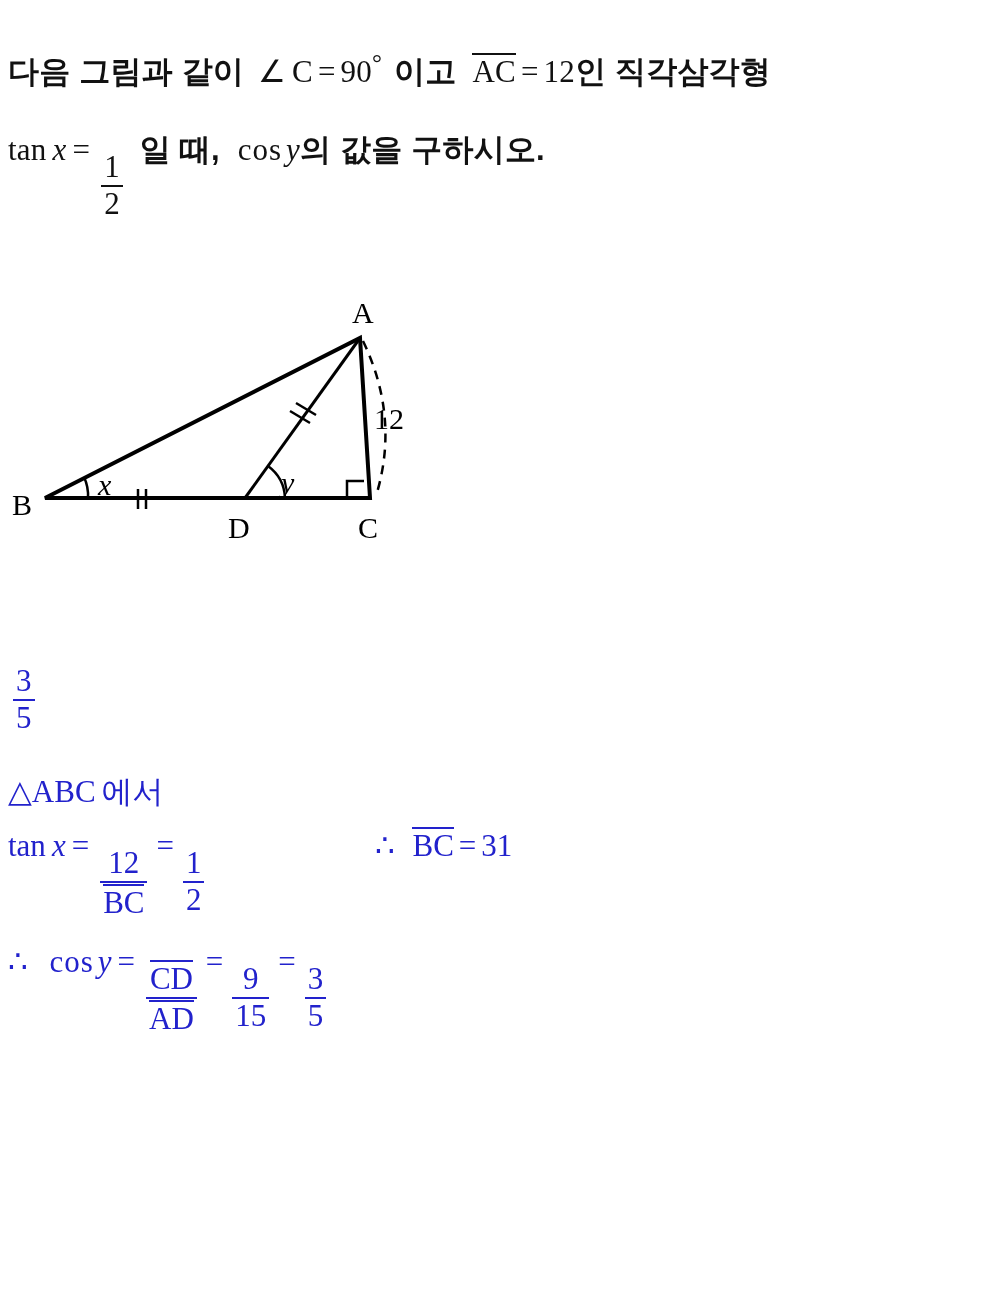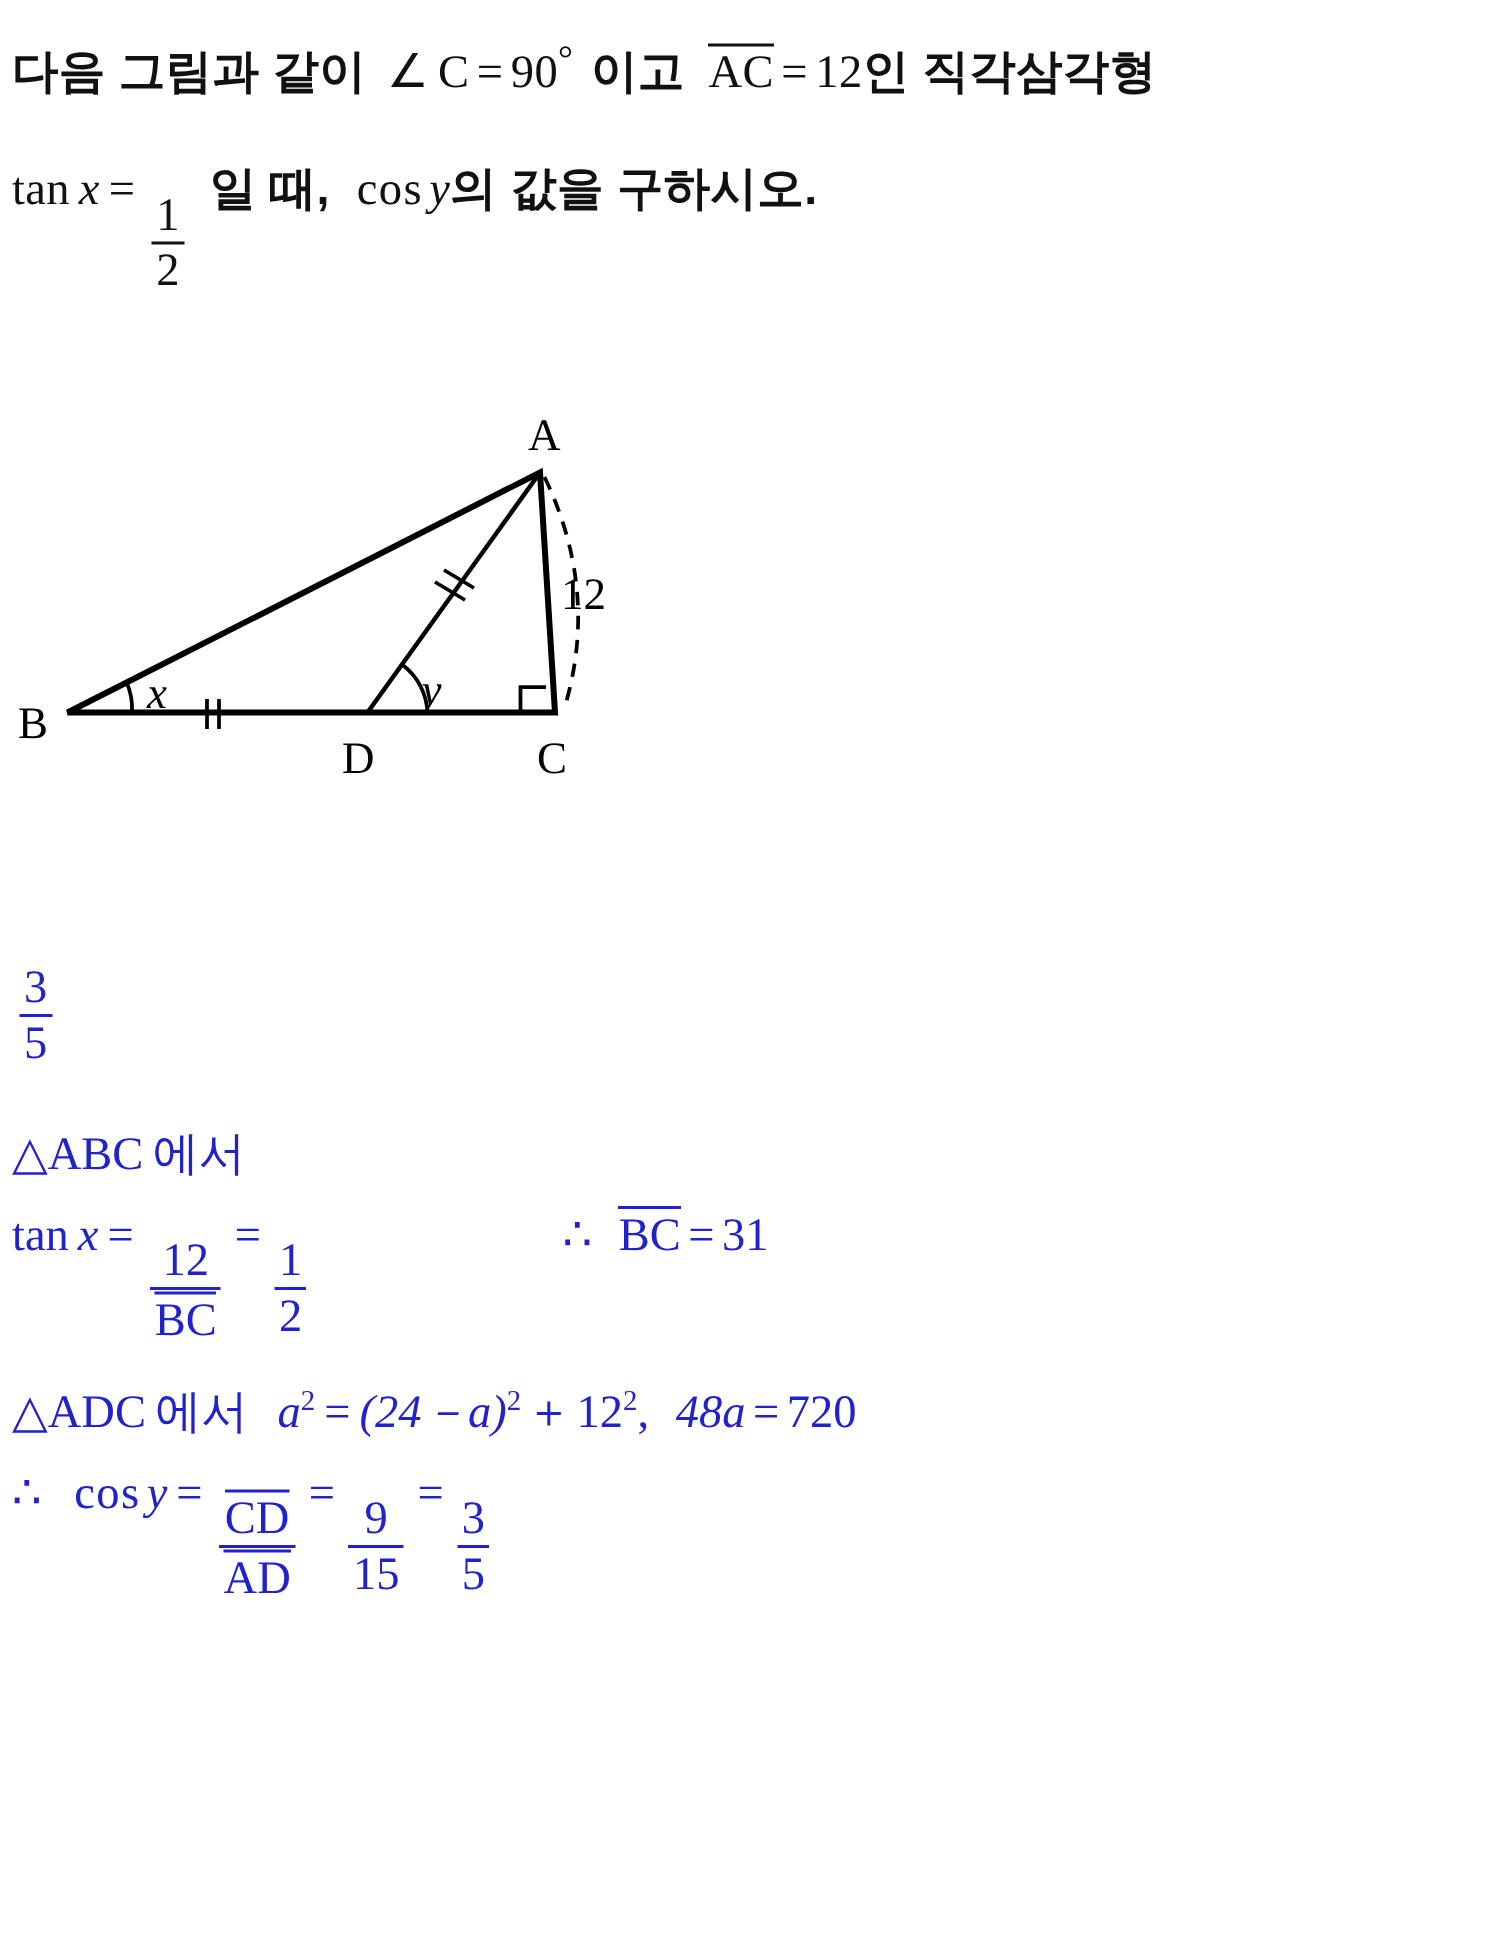--- a/index.html
+++ b/index.html
@@ -13,20 +13,21 @@
     font-family: "Liberation Serif", serif;
     color: #1a1a1a;
     position: relative;
     overflow: hidden;
   }
   .page {
     position: relative;
     width: 993px;
     height: 986px;
     padding: 0;
+    margin-top: 23px;
   }
 
   
   .ser { font-family: "Liberation Serif", serif; }
   .it  { font-family: "Liberation Serif", serif; font-style: italic; }
   .kor { font-family: "Liberation Sans", sans-serif; font-weight: bold; }
   .korN { font-family: Liberation Serif, serif; font-weight: normal; }
 
   .ovl {
     display: inline-block;
@@ -169,25 +170,20 @@
         </span><span class="ser" style="padding:0 4px">=</span><span class="frac ser">
           <span class="num">1</span>
           <span class="den">2</span>
         </span>
       <span class="gap"></span>
       <span class="ser">∴</span>
       <span class="ser ovl" style="margin-left:10px">BC</span><span class="ser" style="padding:0 5px">=</span><span class="ser">31</span>
     </div>
 
 
-    <div class="sol-line">
-      <span class="ser">△</span><span class="ser">ADC</span><span class="korN" style="padding-left:6px">에서</span>
-      <span class="it" style="padding-left:12px">a</span><sup class="exp ser">2</sup><span class="ser" style="padding:0 6px">=</span><span class="it">(24－a)</span><sup class="exp ser">2</sup><span class="ser" style="padding:0 3px">＋</span><span class="ser">12</span><sup class="exp ser">2</sup><span class="ser">,</span>
-      <span class="it" style="padding-left:10px">48a</span><span class="ser" style="padding:0 5px">=</span><span class="ser">720</span>
-    </div>
 
 
 
     <div class="sol-line">
       <span class="ser">∴</span>
       <span class="ser" style="padding-left:14px;letter-spacing:1px">cos</span><span class="it" style="padding-left:4px">y</span><span class="ser" style="padding:0 6px">=</span><span class="frac ser">
           <span class="num"><span class="ovl">CD</span></span>
           <span class="den"><span class="ovl">AD</span></span>
         </span><span class="ser" style="padding:0 4px">=</span><span class="frac ser">
           <span class="num">9</span>

